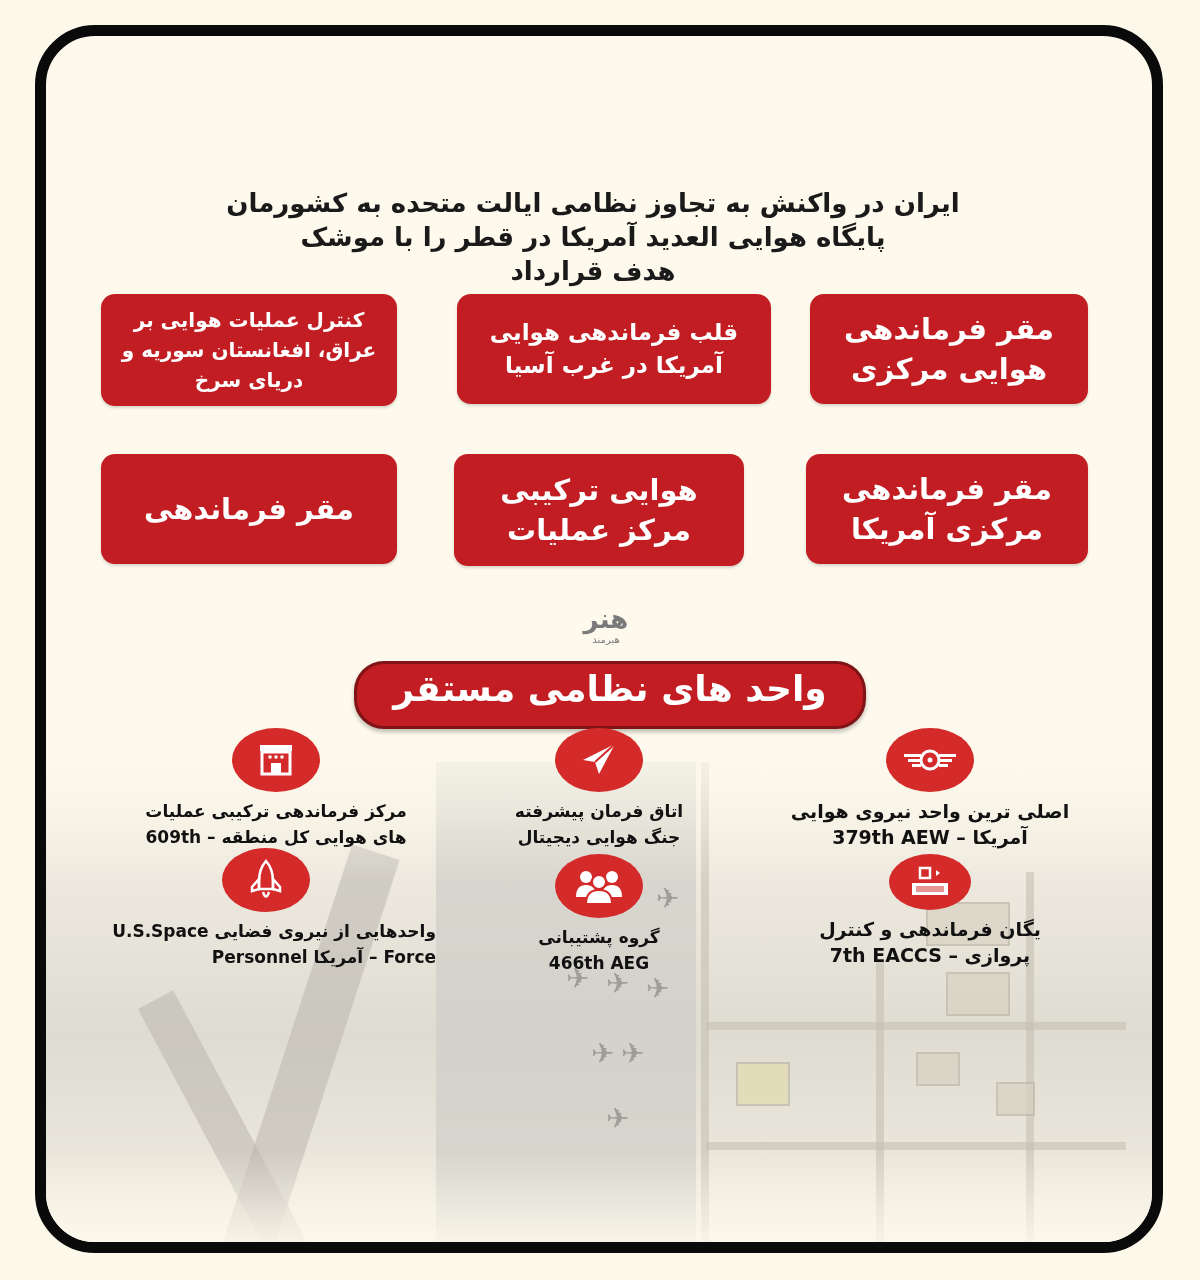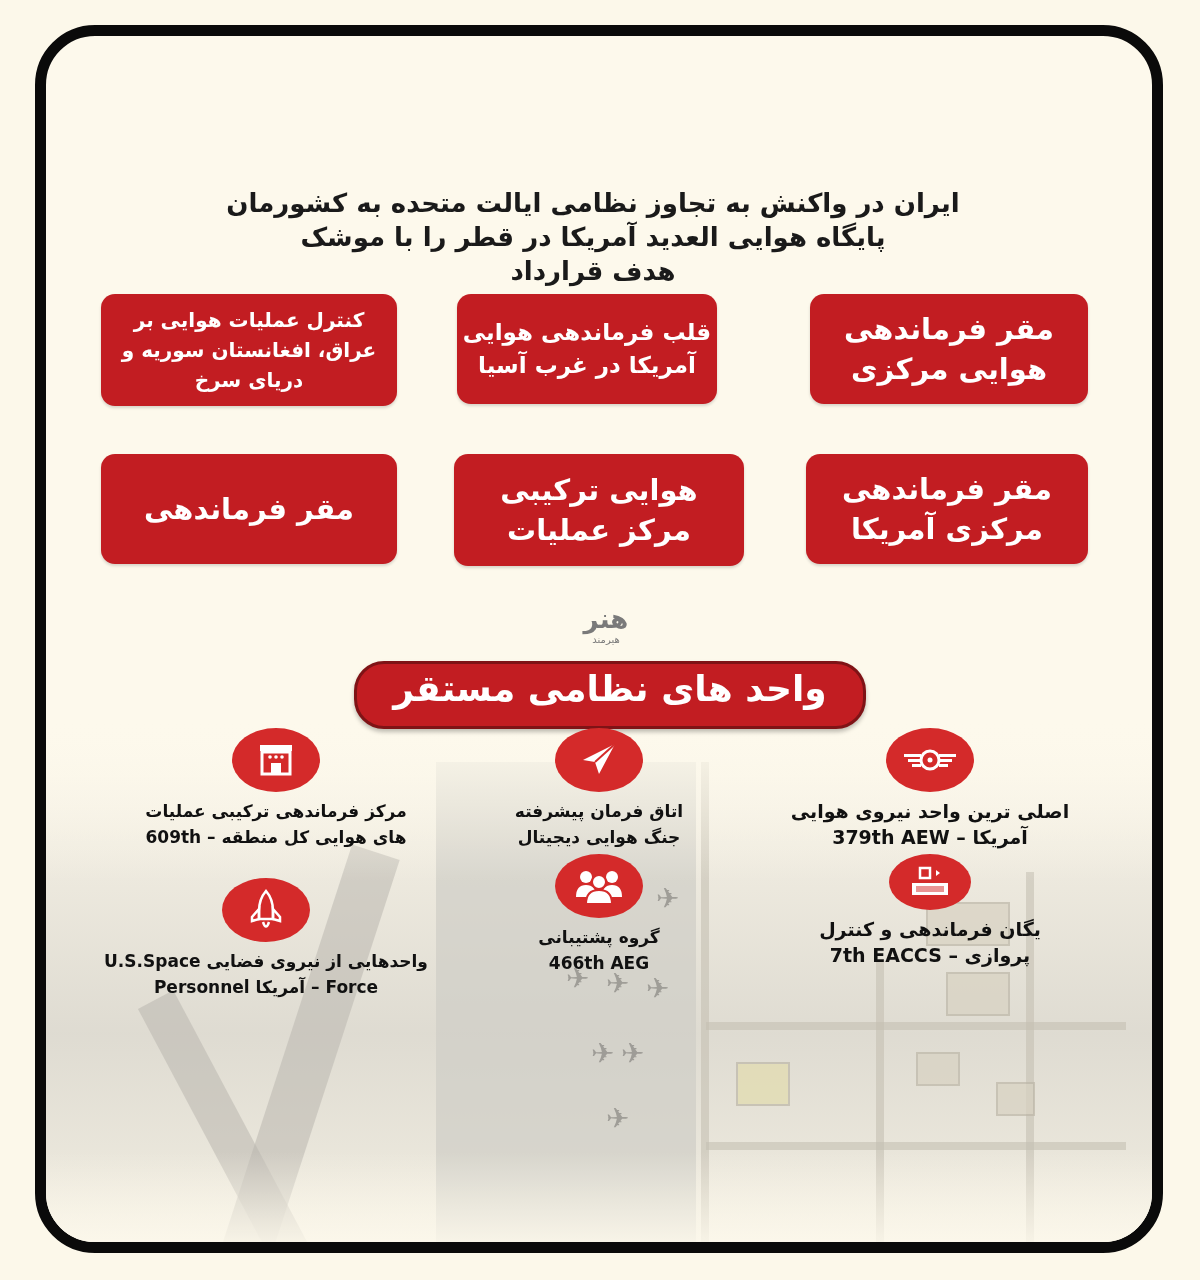--- a/index.html
+++ b/index.html
@@ -114,21 +114,21 @@
     <div class="subtitle">
       <div>ایران در واکنش به تجاوز نظامی ایالت متحده به کشورمان</div>
       <div>پایگاه هوایی العدید آمریکا در قطر را با موشک</div>
       <div>هدف قرارداد</div>
     </div>
 
     <div class="card lg" style="left:764px; top:258px; width:278px; height:110px;">
       <div>مقر فرماندهی</div>
       <div>هوایی مرکزی</div>
     </div>
-    <div class="card md" style="left:411px; top:258px; width:260px; height:110px;">
+    <div class="card md" style="left:411px; top:258px; width:314px; height:110px;">
       <div>قلب فرماندهی هوایی</div>
       <div>آمریکا در غرب آسیا</div>
     </div>
     <div class="card sm" style="left:55px; top:258px; width:296px; height:112px;">
       <div>کنترل عملیات هوایی بر</div>
       <div>عراق، افغانستان سوریه و</div>
       <div>دریای سرخ</div>
     </div>
 
     <div class="card lg" style="left:760px; top:418px; width:282px; height:110px;">
@@ -214,21 +214,21 @@
           <path d="M2 30 Q2 18 12 18 Q22 18 22 30 Z" fill="#fff"></path>
           <path d="M28 30 Q28 18 38 18 Q48 18 48 30 Z" fill="#fff"></path>
           <circle cx="25" cy="15" r="7" fill="#fff" stroke="#d42a2a" stroke-width="2"></circle>
           <path d="M12 37 Q12 23 25 23 Q38 23 38 37 Z" fill="#fff" stroke="#d42a2a" stroke-width="2"></path>
         </svg>
       </div>
       <div class="lbl">گروه پشتیبانی</div>
       <div class="lbl">466th AEG</div>
     </div>
 
-    <div class="unit" style="left:50px; top:842px;">
+    <div class="unit" style="left:50px; top:812px;text-align:right;">
       <div class="icon-circle">
         <svg width="34" height="42" viewBox="0 0 34 42">
           <path d="M17 2 Q24 10 24 22 L24 30 L10 30 L10 22 Q10 10 17 2 Z" fill="none" stroke="#fff" stroke-width="2.5"></path>
           <path d="M10 20 L3 28 L3 32 L10 30 Z" fill="none" stroke="#fff" stroke-width="2.5"></path>
           <path d="M24 20 L31 28 L31 32 L24 30 Z" fill="none" stroke="#fff" stroke-width="2.5"></path>
           <path d="M14 33 Q17 42 20 33" fill="none" stroke="#fff" stroke-width="2.5"></path>
         </svg>
       </div>
       <div class="lbl">واحدهایی از نیروی فضایی U.S.Space</div>
       <div class="lbl">Force – آمریکا Personnel</div>

